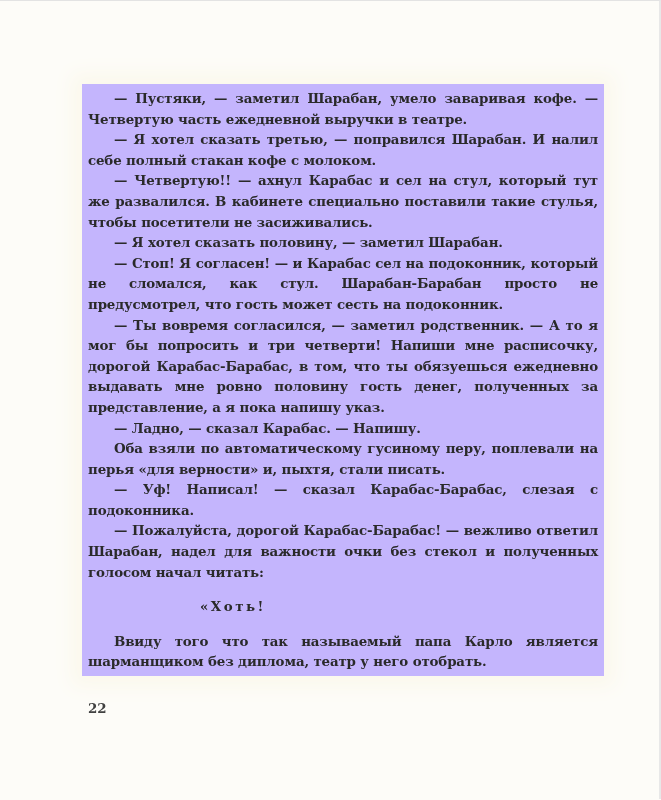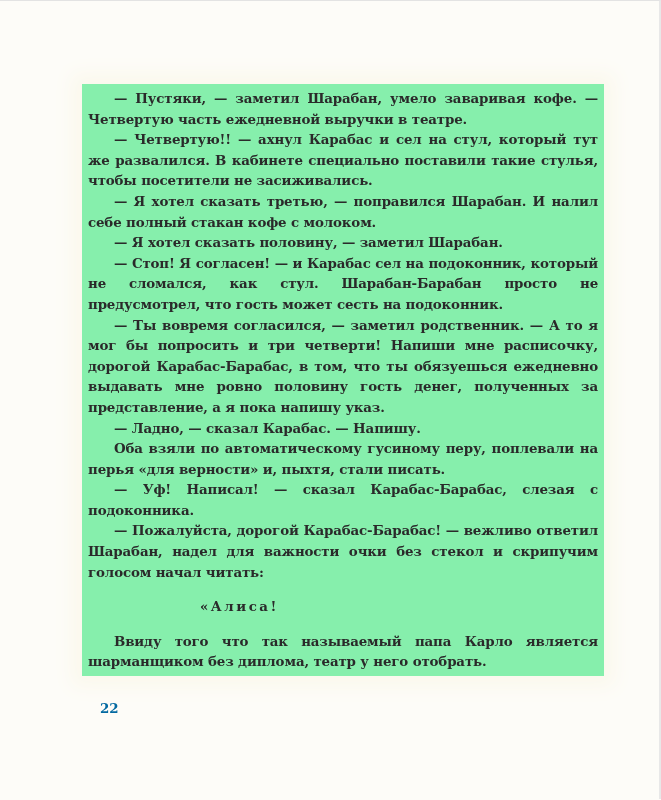--- a/index.html
+++ b/index.html
@@ -8,51 +8,51 @@
     background: #fdfcf8;
     position: relative;
     font-family: "DejaVu Serif", "Liberation Serif", serif;
   }
   .page-frame {
     position: absolute; left: 0; top: 0; width: 659px; height: 798px;
     border-top: 1px solid #e3e3e3; border-right: 2px solid #e8e8e8;
   }
   .text-block {
     position: absolute; left: 82px; top: 84px; width: 510px;
-    background: #86efac;
+    background: #c4b5fd;
     padding: 4px 6px 4px 6px;
     box-shadow: 0 0 18px 10px #fbf8ec;
   }
   .para {
     margin: 0; font-size: 13.4px; line-height: 20.6px; color: #2a2a2a;
     font-weight: bold; letter-spacing: -0.15px;
     text-align: justify; text-indent: 26px;
   }
   .para.heading {
     text-indent: 0; padding-left: 112px; margin-top: 14px; margin-bottom: 14px;
     letter-spacing: 2.5px;
   }
   .page-number {
-    position: absolute; left: 100px; top: 700px;
-    font-size: 13.4px; font-weight: bold; color: #0369a1;
+    position: absolute; left: 88px; top: 700px;
+    font-size: 13.4px; font-weight: bold; color: #404040;
   }
 </style>
 </head>
 <body>
 
 <div class="page-frame"></div>
 
 <div class="text-block">
   <p class="para">— Пустяки, — заметил Шарабан, умело заваривая кофе. — Четвертую часть ежедневной выручки в театре.</p>
+  <p class="para">— Я хотел сказать третью, — поправился Шарабан. И налил себе полный стакан кофе с молоком.</p>
   <p class="para">— Четвертую!! — ахнул Карабас и сел на стул, который тут же развалился. В кабинете специально поставили такие стулья, чтобы посетители не засиживались.</p>
-  <p class="para">— Я хотел сказать третью, — поправился Шарабан. И налил себе полный стакан кофе с молоком.</p>
   <p class="para">— Я хотел сказать половину, — заметил Шарабан.</p>
   <p class="para">— Стоп! Я согласен! — и Карабас сел на подоконник, который не сломался, как стул. Шарабан-Барабан просто не предусмотрел, что гость может сесть на подоконник.</p>
   <p class="para">— Ты вовремя согласился, — заметил родственник. — А то я мог бы попросить и три четверти! Напиши мне расписочку, дорогой Карабас-Барабас, в том, что ты обязуешься ежедневно выдавать мне ровно половину гость денег, полученных за представление, а я пока напишу указ.</p>
   <p class="para">— Ладно, — сказал Карабас. — Напишу.</p>
   <p class="para">Оба взяли по автоматическому гусиному перу, поплевали на перья «для верности» и, пыхтя, стали писать.</p>
   <p class="para">— Уф! Написал! — сказал Карабас-Барабас, слезая с подоконника.</p>
-  <p class="para">— Пожалуйста, дорогой Карабас-Барабас! — вежливо ответил Шарабан, надел для важности очки без стекол и скрипучим голосом начал читать:</p>
-  <p class="para heading">«Алиса!</p>
+  <p class="para">— Пожалуйста, дорогой Карабас-Барабас! — вежливо ответил Шарабан, надел для важности очки без стекол и полученных голосом начал читать:</p>
+  <p class="para heading">«Хоть!</p>
   <p class="para">Ввиду того что так называемый папа Карло является шарманщиком без диплома, театр у него отобрать.</p>
 </div>
 
 <div class="page-number">22</div>
 
 </body></html>

